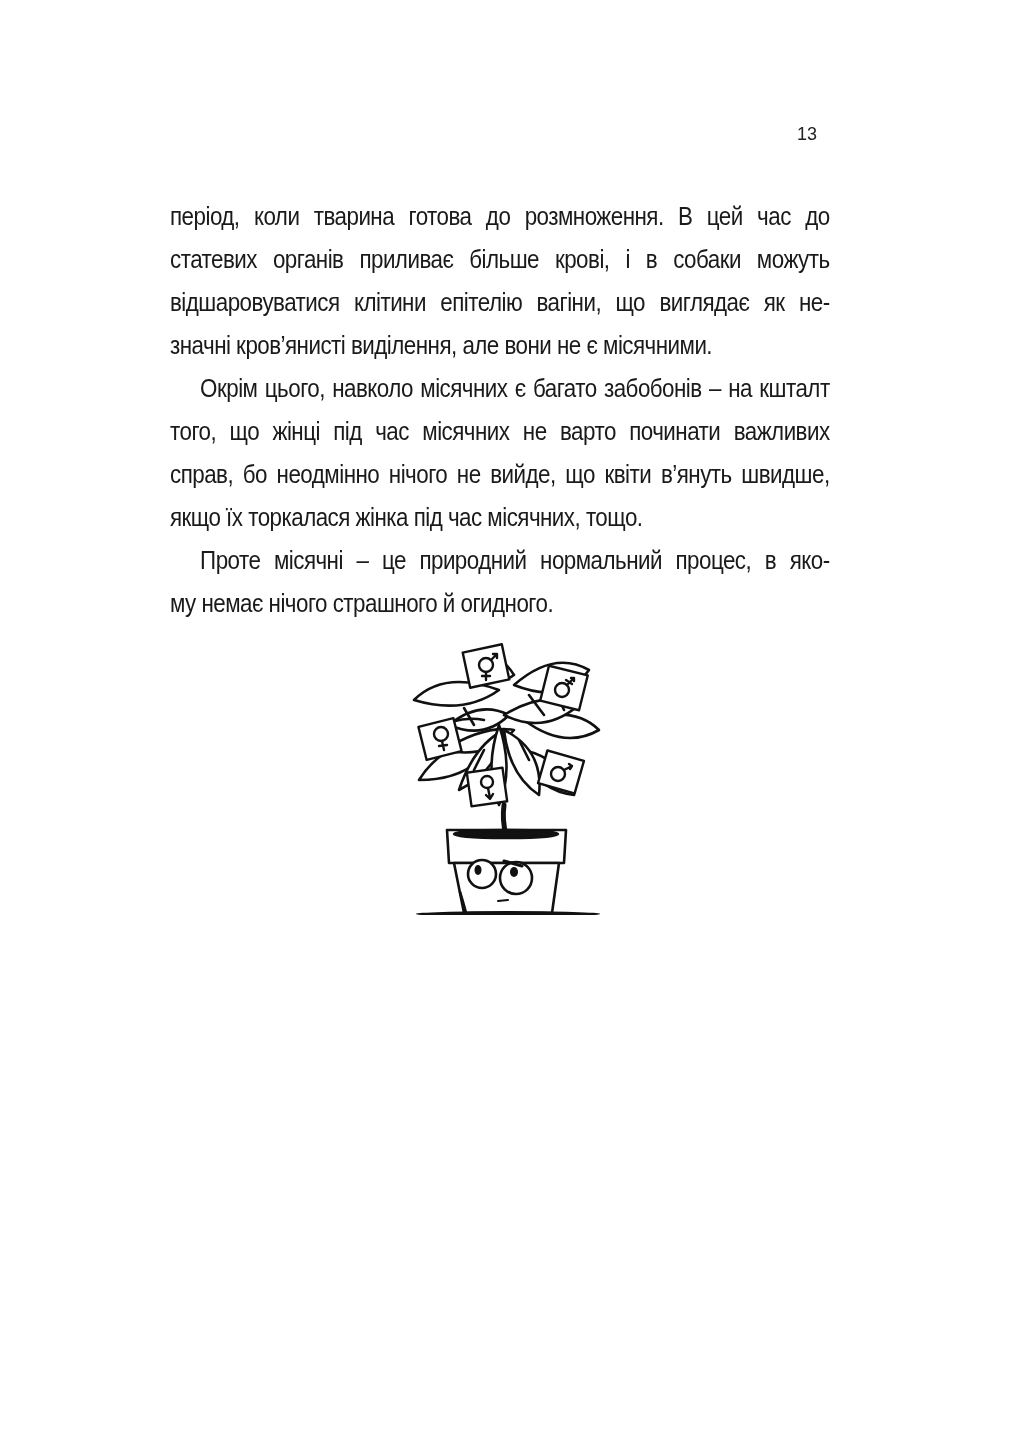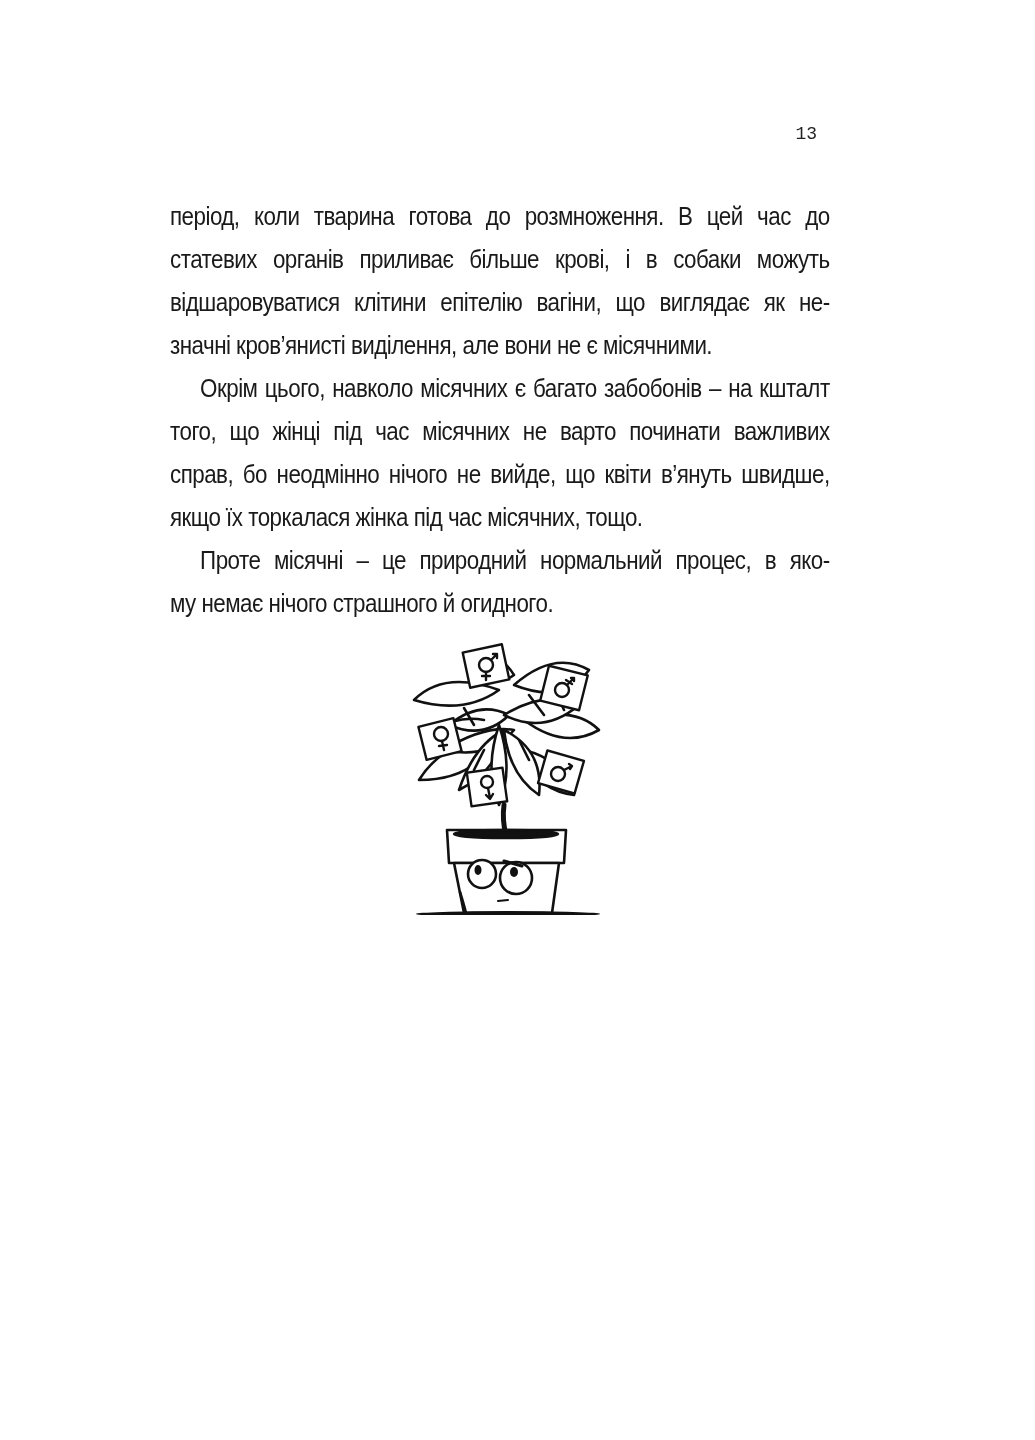--- a/index.html
+++ b/index.html
@@ -11,21 +11,21 @@
       width: 1035px;
       height: 1440px;
       position: relative;
       overflow: hidden;
       color: #1a1a1a;
     }
     .page-number {
       position: absolute;
       top: 124px;
       right: 218px;
-      font-family: Liberation Mono, monospace;
+      font-family: Liberation Sans, sans-serif;
       font-size: 18px;
       color: #222;
     }
     .body-text {
       position: absolute;
       left: 170px;
       top: 195px;
       width: 660px;
       font-family: "Liberation Sans Narrow", "Liberation Sans", sans-serif;
       font-size: 26px;

